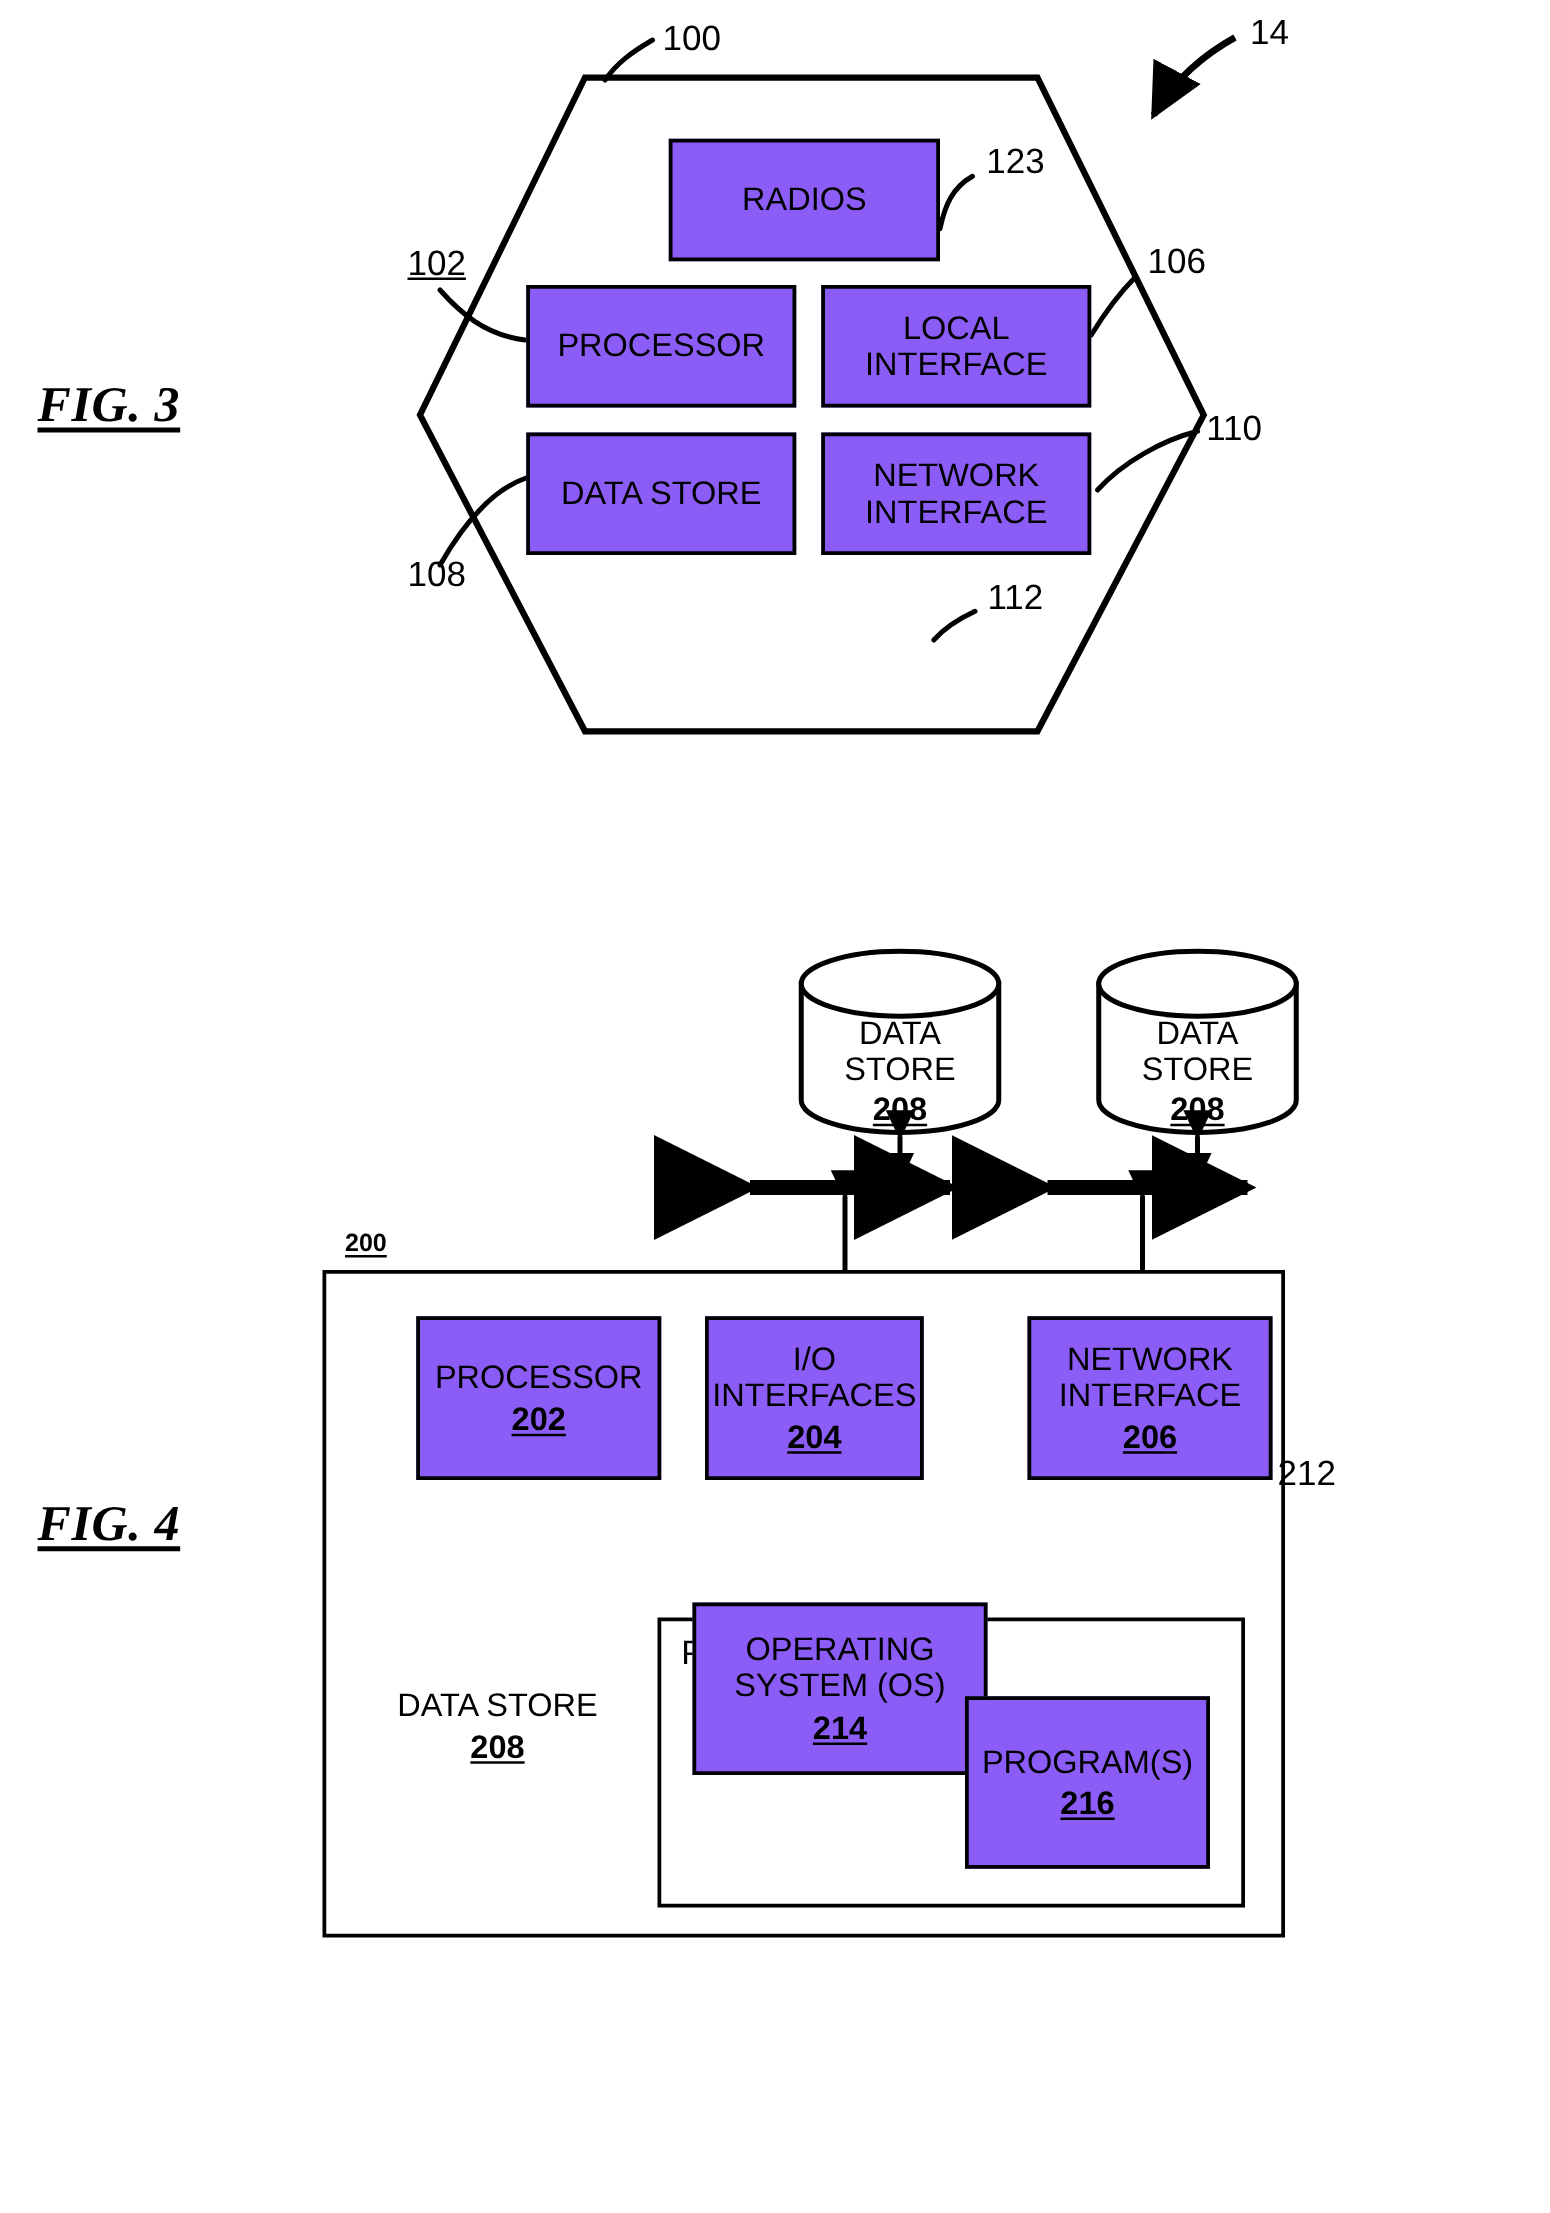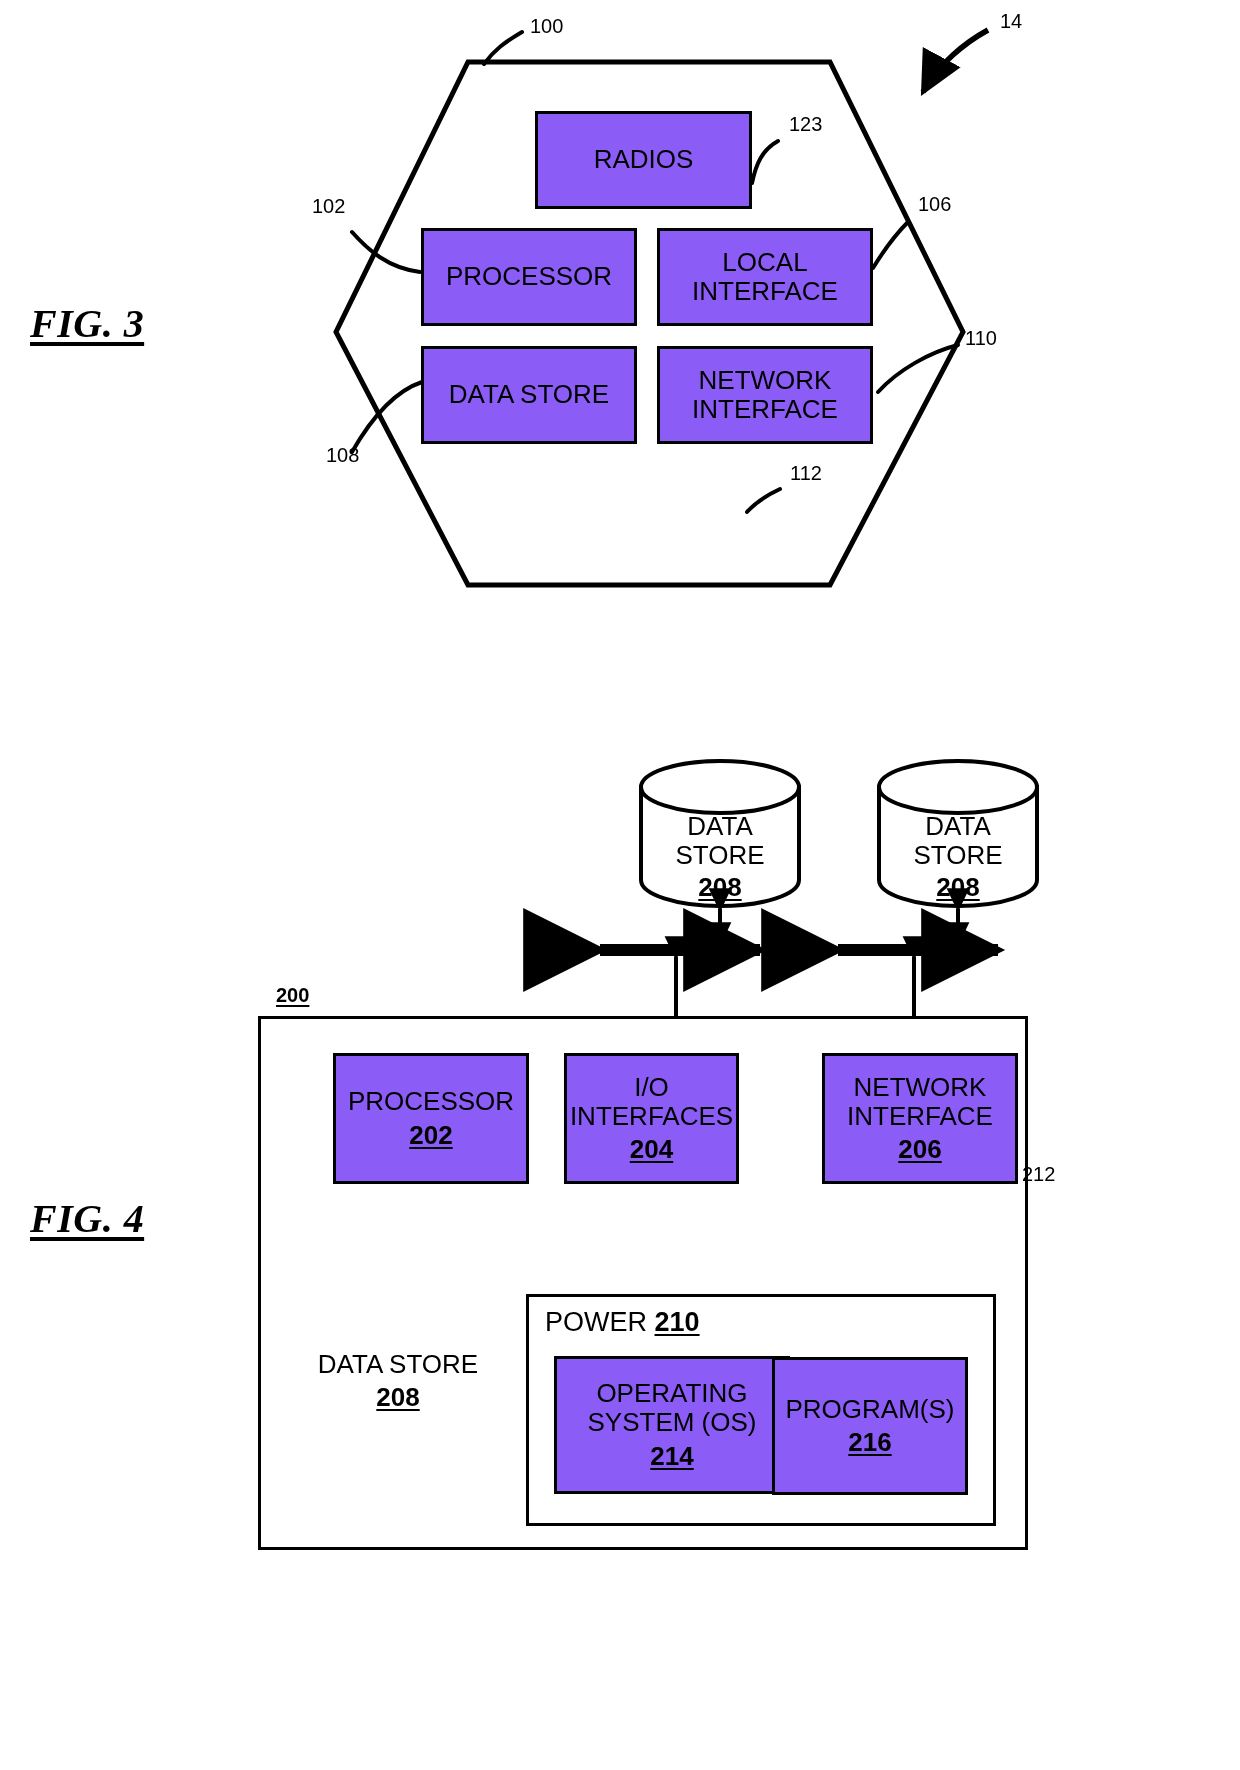--- a/index.html
+++ b/index.html
@@ -34,21 +34,21 @@
     text-underline-offset: 5px;
     white-space: nowrap;
   }
   #fig3-label { left: 30px; top: 300px; }
   #fig4-label { left: 30px; top: 1195px; }
 
   
   .ref {
     position: absolute;
     font-family: "Liberation Sans", sans-serif;
-    font-size: 20px;
+    font-size: 28px;
     white-space: nowrap;
   }
 
   
   .box {
     position: absolute;
     border: 3px solid #000;
     background: #8b5cf6;
     box-sizing: border-box;
     display: flex;
@@ -220,21 +220,21 @@
 
       <line x1="676" y1="1240" x2="676" y2="1292" marker-start="url(#ahb)" marker-end="url(#ahb)"></line>
     </g>
   </svg>
 
   <div class="fig-label" id="fig3-label">FIG. 3</div>
 
   <div class="ref" style="left:1000px; top:10px;">14</div>
   <div class="ref" style="left:530px; top:15px;">100</div>
   <div class="ref" style="left:789px; top:113px;">123</div>
-  <div class="ref" style="left:312px; top:195px;">102</div>
+  <div class="ref" style="left:326px; top:195px;text-decoration:underline;">102</div>
   <div class="ref" style="left:918px; top:193px;">106</div>
   <div class="ref" style="left:965px; top:327px;">110</div>
   <div class="ref" style="left:326px; top:444px;">108</div>
   <div class="ref" style="left:790px; top:462px;">112</div>
 
   <div class="box" style="left:535px; top:111px; width:217px; height:98px;">
     <span class="ln">RADIOS</span>
   </div>
 
   <div class="box" style="left:421px; top:228px; width:216px; height:98px;">
@@ -301,21 +301,21 @@
     </div>
   </div>
 
   <div id="memory-box">
     <div id="memory-title">
       <span>POWER</span>
       <span class="numu">210</span>
     </div>
   </div>
 
-  <div class="box" style="left:554px; top:1356px; width:236px; height:138px;">
+  <div class="box" style="left:554px; top:1282px; width:236px; height:138px;">
     <span class="ln">OPERATING</span>
     <span class="ln">SYSTEM (OS)</span>
     <span class="numu">214</span>
   </div>
 
   <div class="box" style="left:772px; top:1357px; width:196px; height:138px;">
     <span class="ln">PROGRAM(S)</span>
     <span class="numu">216</span>
   </div>
 

